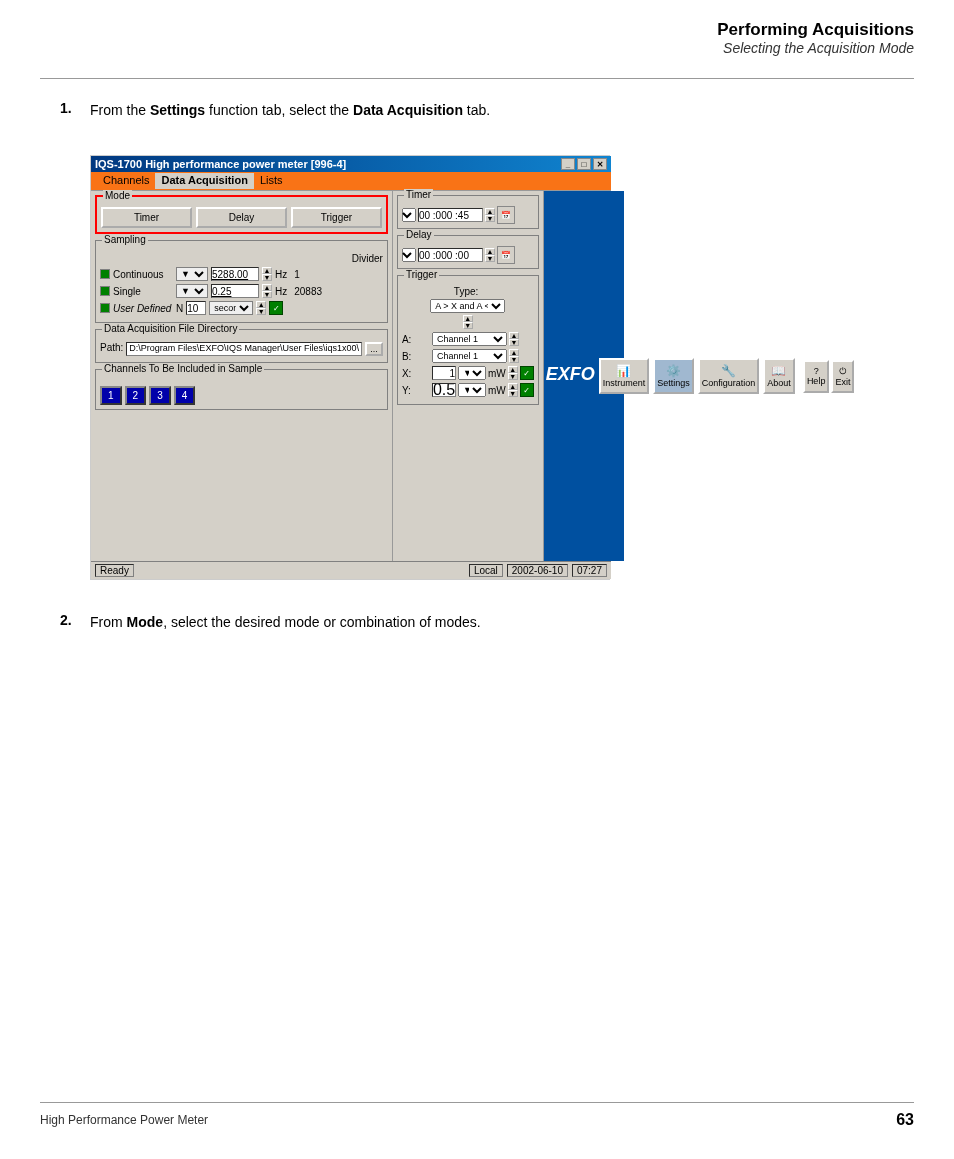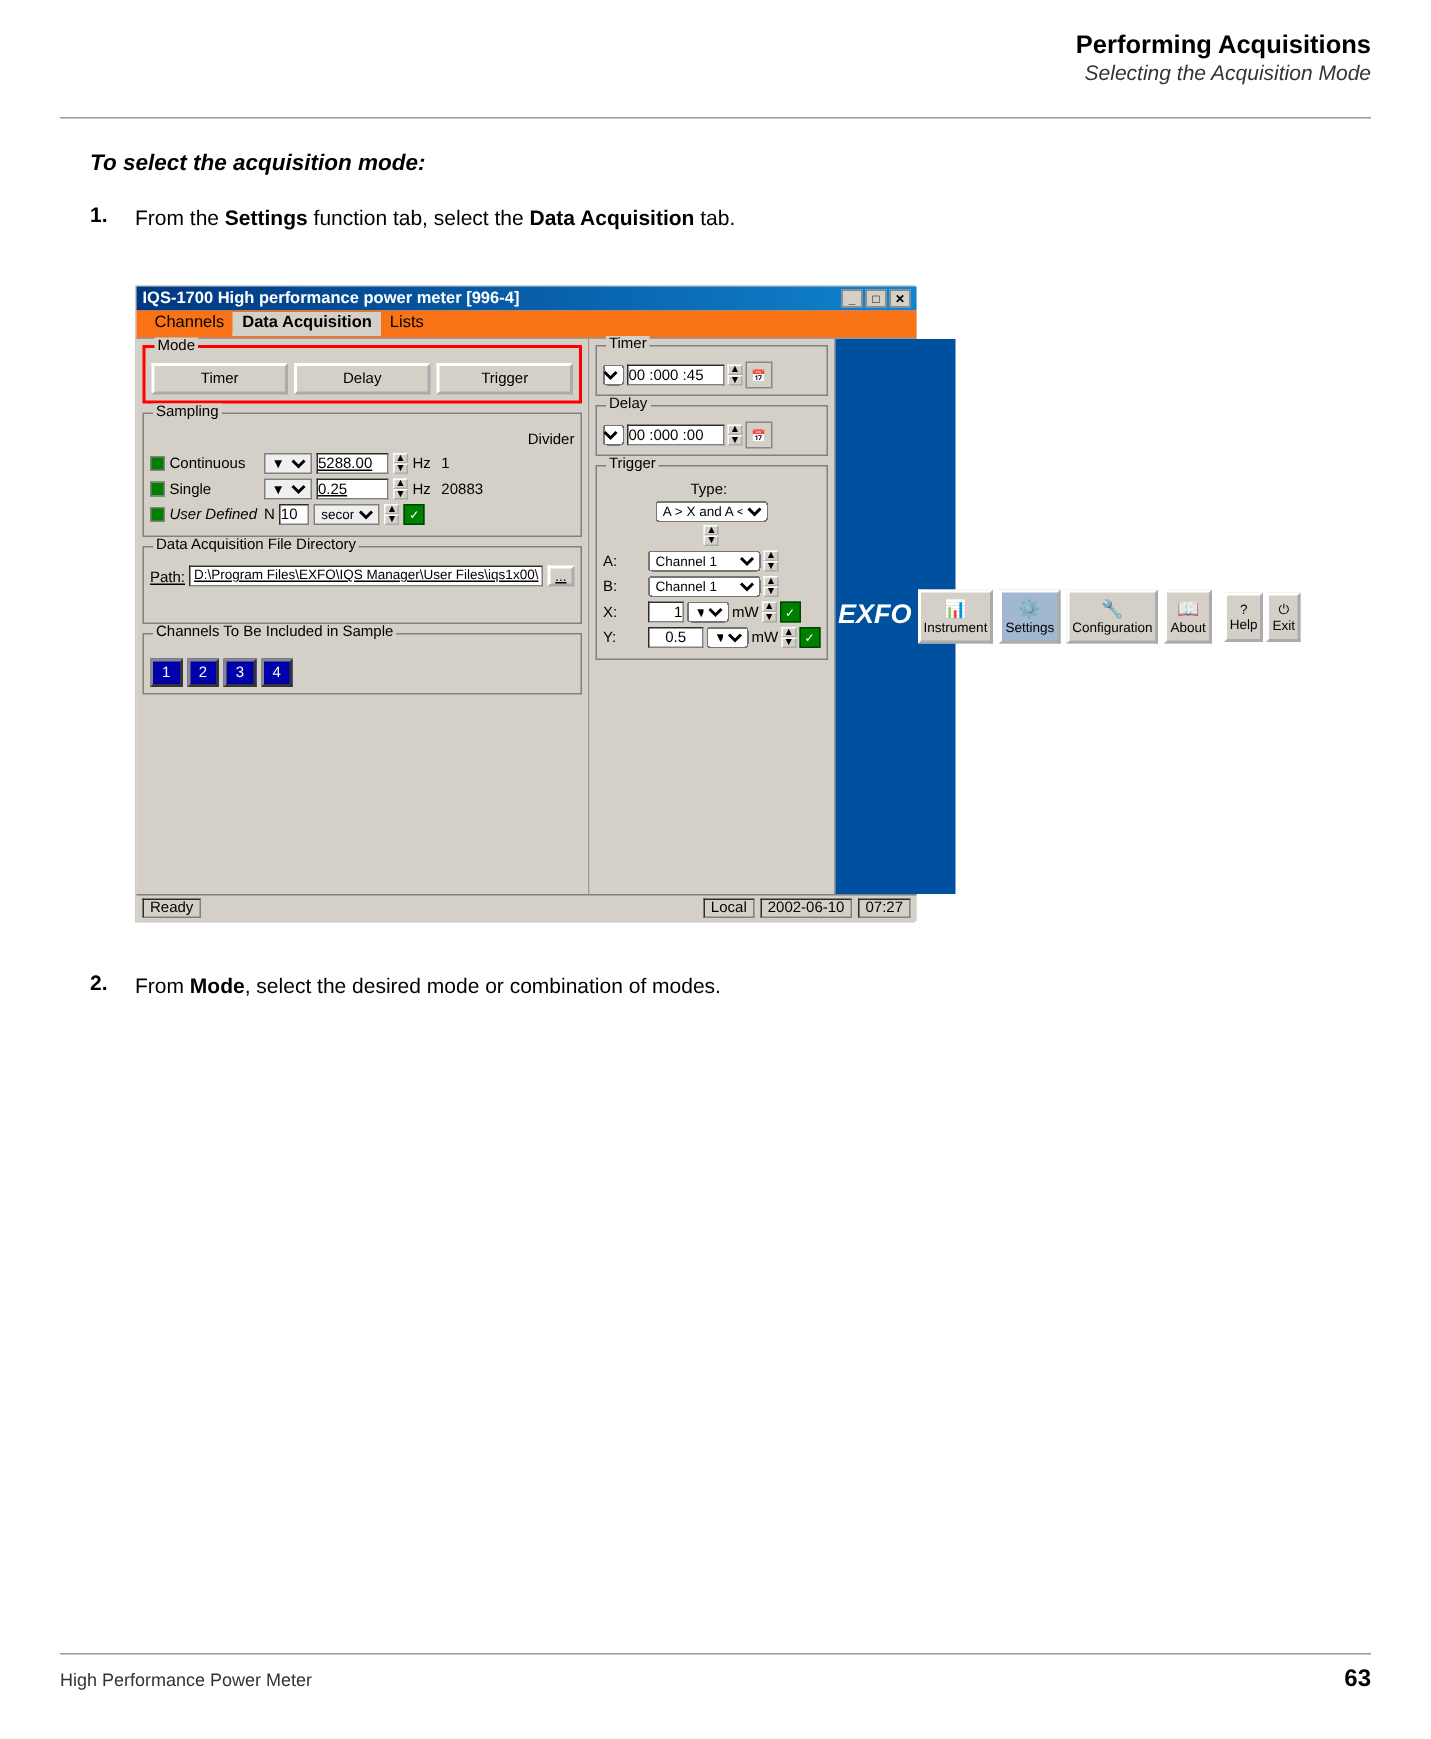--- a/index.html
+++ b/index.html
@@ -230,25 +230,24 @@
     .sim-divider-row {
       display: flex;
       align-items: center;
       justify-content: flex-end;
       font-size: 10px;
       margin-bottom: 3px;
     }
 
     .sim-filepath-row {
       display: flex;
-      align-items: flex-end;
+      align-items: flex-start;
       gap: 3px;
       font-size: 10px;
-      margin-bottom: 20px;
-      text-decoration: underline;
+      margin-bottom: 2px;
     }
     .sim-filepath-input {
       flex: 1;
       height: 14px;
       border: 1px inset #808080;
       background: white;
       font-size: 9px;
       padding: 0 2px;
       overflow: hidden;
     }
@@ -381,21 +380,20 @@
 
 <div class="page-header">
   <div class="chapter-title">Performing Acquisitions</div>
   <div class="section-title">Selecting the Acquisition Mode</div>
 </div>
 <hr class="header-rule">
 
 <div class="content">
 
   
-  <div class="procedure-heading">To select the acquisition mode:</div>
 
   
   <div class="step">
     <div class="step-number">1.</div>
     <div class="step-text">
       From the <b>Settings</b> function tab, select the <b>Data Acquisition</b> tab.
     </div>
   </div>
 
   
@@ -569,21 +567,21 @@
               <span style="font-size:10px;">mW</span>
               <div class="sim-spin-group">
                 <div class="sim-spin-btn">▲</div>
                 <div class="sim-spin-btn">▼</div>
               </div>
               <div class="sim-check-btn">✓</div>
             </div>
 
             <div style="display:flex;align-items:center;gap:2px;margin-bottom:3px;">
               <span style="font-size:10px;width:28px;">Y:</span>
-              <input style="width: 37px; height: 14px; border: 1px inset rgb(128, 128, 128); font-size: 10px; background: white; text-align: center;" value="0.5">
+              <input style="width: 24px; height: 14px; border: 1px inset rgb(128, 128, 128); font-size: 16px; background: white; text-align: left;" value="0.5">
               <select style="width:28px;height:14px;font-size:9px;"><option>▼</option></select>
               <span style="font-size:10px;">mW</span>
               <div class="sim-spin-group">
                 <div class="sim-spin-btn">▲</div>
                 <div class="sim-spin-btn">▼</div>
               </div>
               <div class="sim-check-btn">✓</div>
             </div>
           </div>
 

